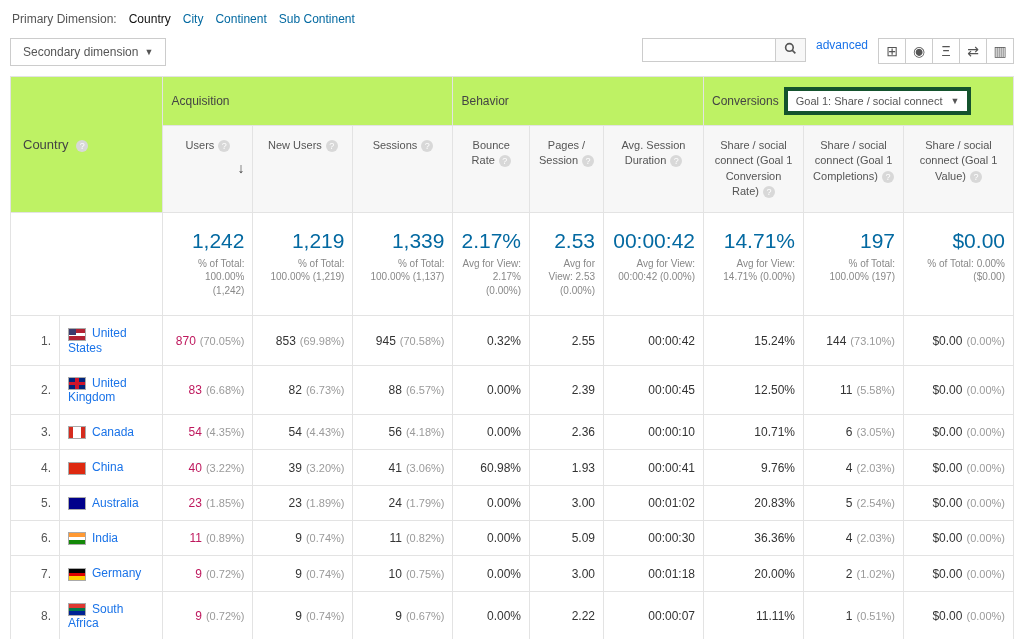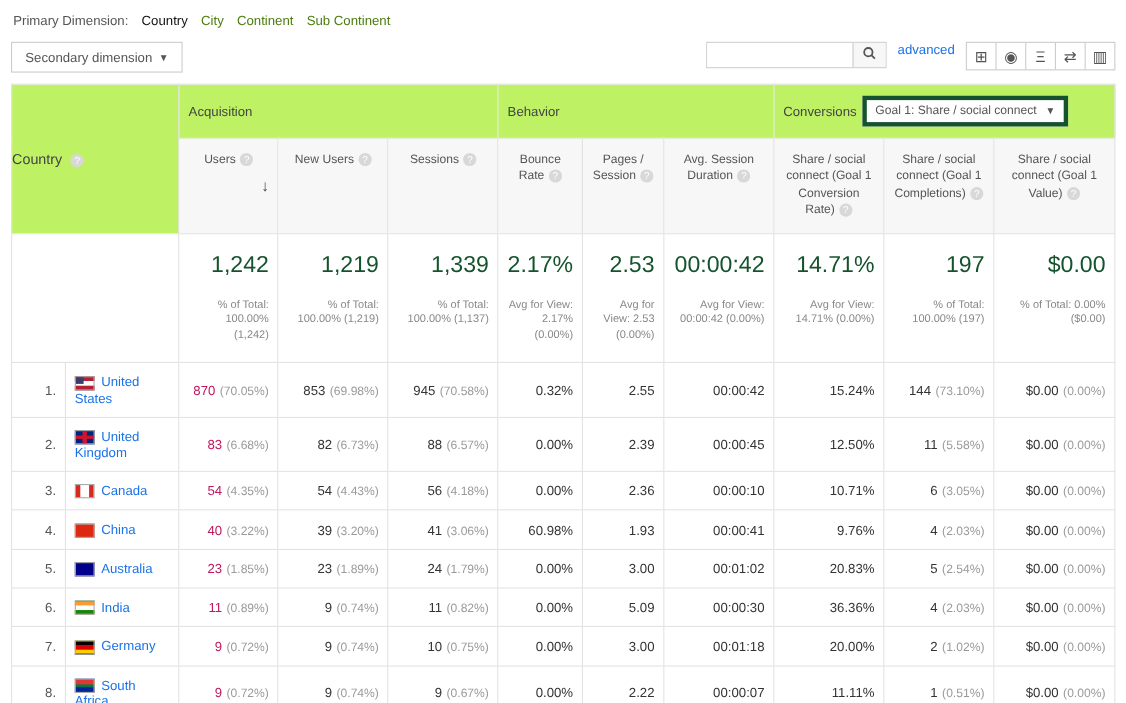--- a/index.html
+++ b/index.html
@@ -1,44 +1,44 @@
 <!DOCTYPE html>
 <html><head>
 <meta charset="utf-8">
 <style>
 body{margin:0;font-family:Arial,Helvetica,sans-serif;font-size:12px;color:#333;background:#fff}
 .container{padding:8px 10px}
 .prim-row{display:flex;align-items:flex-start;gap:12px;padding:4px 2px 8px}
 .prim-label{color:#555}
 .prim-active{color:#111;font-weight:400}
-.prim-link{color:#4d7c0f;cursor:pointer}
+.prim-link{color:#0369a1;cursor:pointer}
 .tool-row{display:flex;align-items:flex-start;gap:10px;padding:4px 0 10px}
 .sec-dim{border:1px solid #ccc;background:#fff;padding:6px 12px;display:flex;align-items:center;gap:6px;color:#555;cursor:pointer}
 .chev{font-size:9px;color:#555}
 .spacer{flex:1}
 .search{display:flex;align-items:center;border:1px solid #ccc}
 .search input{border:none;outline:none;height:22px;width:120px;padding:0 6px}
 .search-btn{border-left:1px solid #ccc;padding:3px 8px;color:#555;cursor:pointer;background:#f7f7f7}
 .adv-link{color:#1a73e8;cursor:pointer}
 .icon-strip{display:flex;border:1px solid #ccc}
 .icon-strip .ibtn{width:26px;height:24px;display:flex;align-items:center;justify-content:center;border-left:1px solid #ccc;color:#555;cursor:pointer;font-size:14px}
 .icon-strip .ibtn:first-child{border-left:none}
 .tbl{width:100%;border-collapse:collapse}
 .tbl td,.tbl th{border:1px solid #e3e3e3}
 .grp-row td{background:#bef264;color:#444;font-size:12px;padding:10px 8px;text-align:left}
-.grp-row td.country-hdr{vertical-align:middle;font-size:13px;padding:0 0}
+.grp-row td.country-hdr{vertical-align:middle;font-size:13px;padding:0 12px}
 .grp-row .help{display:inline-block;width:12px;height:12px;border-radius:50%;background:#d8d8d8;color:#fff;font-size:9px;line-height:12px;text-align:center;margin-left:4px}
 .conv-cell{display:flex;align-items:center;gap:5px}
 .goal-sel{border:4px solid #14532d;background:#fff;padding:4px 8px;display:flex;align-items:center;gap:8px;color:#555;cursor:pointer;font-size:11px}
 .metric-row td{background:#f7f7f7;color:#555;font-size:11px;padding:12px 8px;text-align:center;vertical-align:top;line-height:1.4}
 .metric-row .help{display:inline-block;width:12px;height:12px;border-radius:50%;background:#d8d8d8;color:#fff;font-size:9px;line-height:12px;text-align:center;margin-left:4px}
 .metric-row td.sortcol{position:relative}
 .metric-row td.sortcol .arrow{position:absolute;right:8px;top:50%;transform:translateY(-50%);font-size:14px;color:#444}
 .totals-row td{background:#fff;color:#888;font-size:10px;padding:14px 8px 18px;text-align:right;vertical-align:top;line-height:1.35}
-.totals-row td .big{display:block;color:#14532d;font-size:21px;margin-bottom:16px}
+.totals-row td .big{display:block;color:#0369a1;font-size:21px;margin-bottom:2px}
 .totals-row td:first-child{background:#fff}
 .data-row td{background:#fff;padding:10px 8px;font-size:12px;color:#333;vertical-align:middle}
 .data-row td.idx{text-align:right;color:#555;width:32px}
 .data-row td.ctry{color:#1a73e8}
 .data-row td.ctry .flag{display:inline-block;width:16px;height:11px;margin-right:6px;vertical-align:middle}
 .data-row td.num{text-align:right;white-space:nowrap}
 .data-row td.num .b{font-weight:400;color:#be185d}
 .data-row td.num .pct{color:#9a9a9a;margin-left:4px;font-size:11px}
 
 .flag{background:#ccc;position:relative;border:0.5px solid #aaa}

